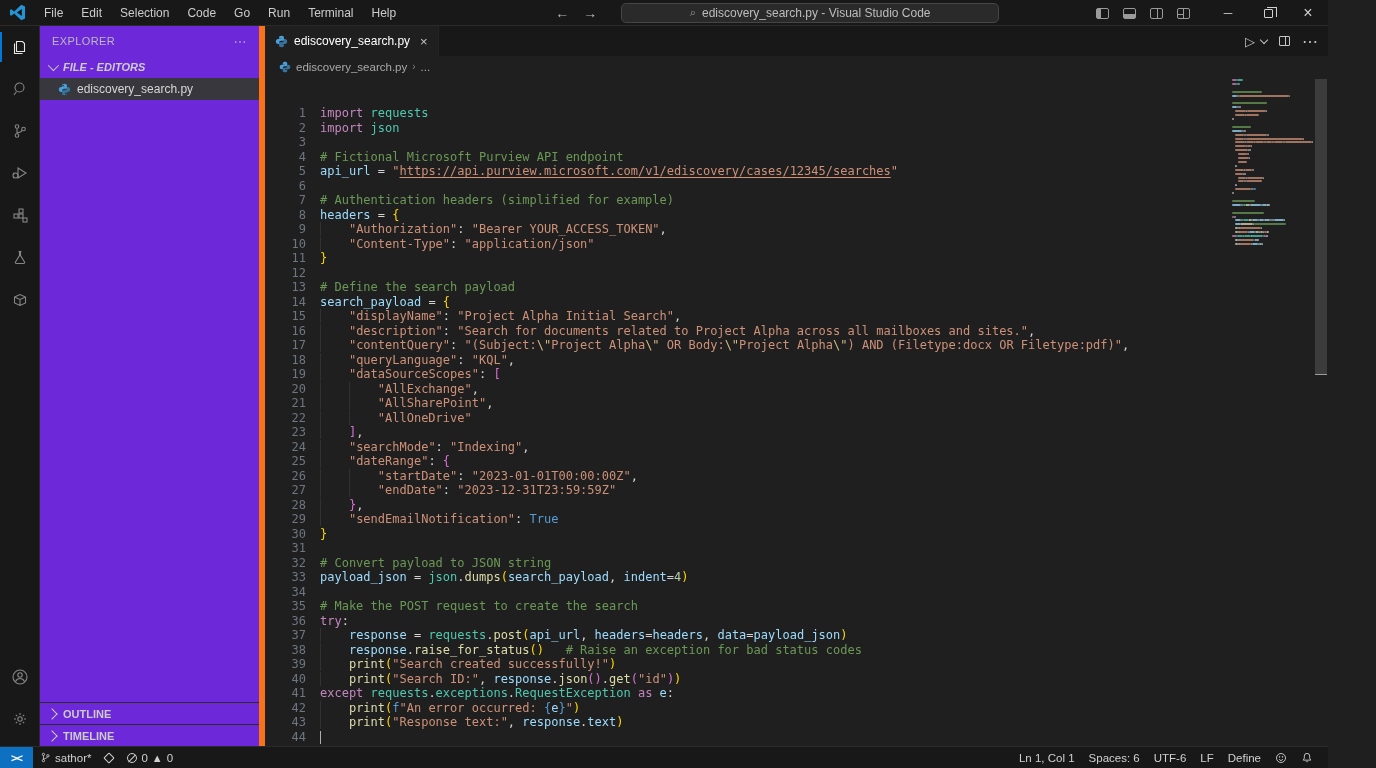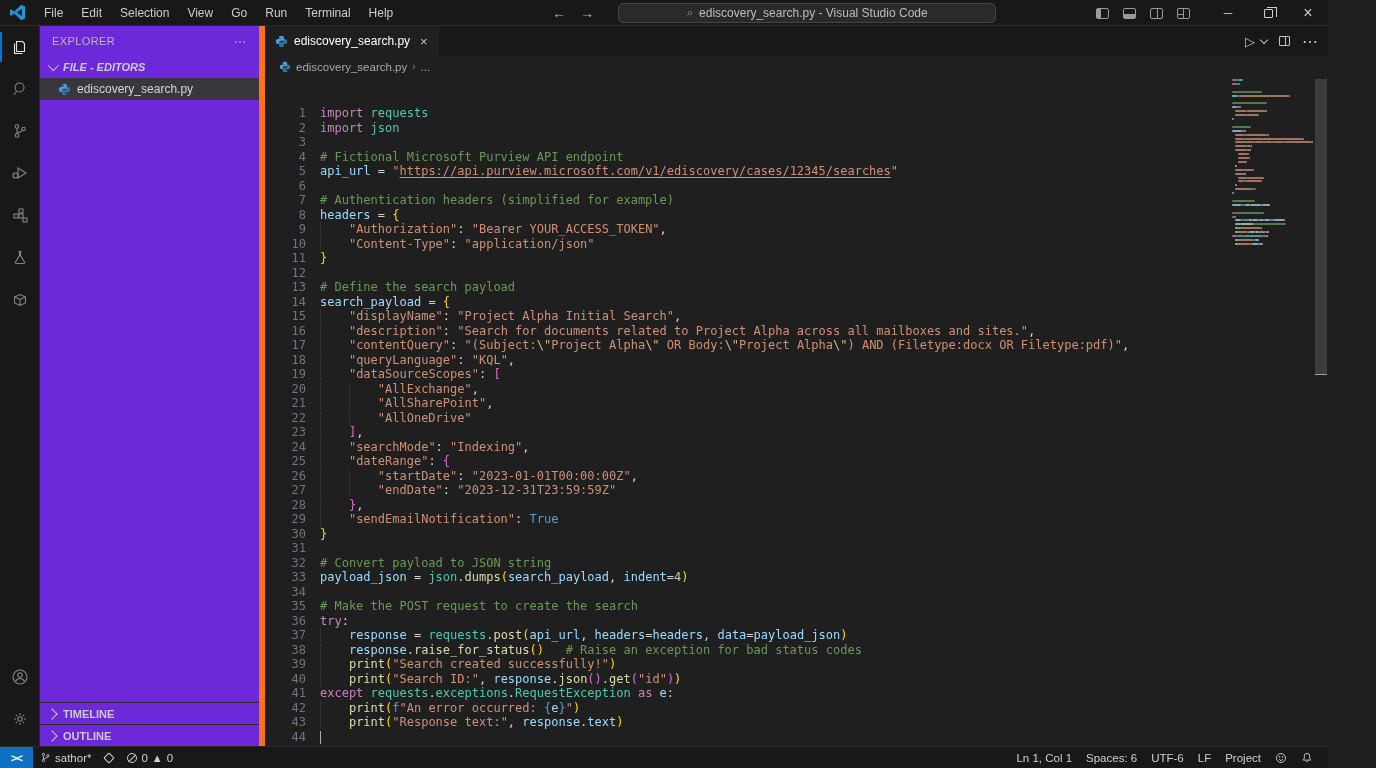--- a/index.html
+++ b/index.html
@@ -119,21 +119,21 @@
   <div class="titlebar">
     <span class="vscode-logo">
       <svg width="17" height="17" viewBox="0 0 16 16">
           <path fill="#2494d4" d="M11.6.8 4.8 7 2.2 5 .9 5.6v4.8l1.3.6L4.8 9l6.8 6.2 3.5-1.6V2.4L11.6.8zM12.1 4.6v6.8L7.4 8l4.7-3.4z"></path>
         </svg>
     </span>
     <div class="menubar">
       <span class="menu-item">File</span>
       <span class="menu-item">Edit</span>
       <span class="menu-item">Selection</span>
-      <span class="menu-item">View</span>
+      <span class="menu-item">Code</span>
       <span class="menu-item">Go</span>
       <span class="menu-item">Run</span>
       <span class="menu-item">Terminal</span>
       <span class="menu-item">Help</span>
     </div>
     <div class="nav-arrows">
       <span>←</span>
       <span>→</span>
     </div>
     <div class="command-center">
@@ -235,25 +235,25 @@
               <path d="M8 15c2 0 3-.9 3-2.1V11.5H7.8V11h4.6c1.5 0 2.6-1.1 2.6-3s-1.1-3-2.6-3H11v1.6C11 8 9.9 9 8.5 9H5v3.9C5 14.1 6 15 8 15z" fill="#36749f"></path>
               <circle cx="6.4" cy="2.9" r=".8" fill="#181818"></circle>
               <circle cx="9.6" cy="13.1" r=".8" fill="#181818"></circle>
             </svg>
         </span>
         <span>ediscovery_search.py</span>
       </div>
       <div class="sb-bottom">
         <div class="sb-panel">
           <span class="chev right"></span>
-          <span>TIMELINE</span>
+          <span>OUTLINE</span>
         </div>
         <div class="sb-panel">
           <span class="chev right"></span>
-          <span>OUTLINE</span>
+          <span>TIMELINE</span>
         </div>
       </div>
     </div>
 
     <div class="editor-col">
       <div class="tabbar">
         <div class="tab">
           <span style="display:flex;">
             <svg width="13" height="13" viewBox="0 0 16 16">
                 <path d="M8 1C6 1 5 1.9 5 3.1V4.5h3.2V5H3.6C2.1 5 1 6.1 1 8s1.1 3 2.6 3H5V9.4C5 8 6.1 7 7.5 7H11V3.1C11 1.9 10 1 8 1z" fill="#4a9fd8"></path>
@@ -473,21 +473,21 @@
       <span class="err-ic"></span>
       <span>0</span>
       <span class="warn-ic">▲</span>
       <span>0</span>
     </div>
     <div class="sb-right">
       <span class="sb-item">Ln 1, Col 1</span>
       <span class="sb-item">Spaces: 6</span>
       <span class="sb-item">UTF-6</span>
       <span class="sb-item">LF</span>
-      <span class="sb-item">Project</span>
+      <span class="sb-item">Define</span>
       <span class="sb-item">
         <svg width="12" height="12" viewBox="0 0 16 16" style="stroke:#d0d0d0;fill:none;stroke-width:1.2;">
             <circle cx="8" cy="8" r="6"></circle>
             <circle cx="6" cy="6.5" r=".5" fill="#d0d0d0"></circle>
             <circle cx="10" cy="6.5" r=".5" fill="#d0d0d0"></circle>
             <path d="M5.5 9.5c.7 1.2 1.5 1.8 2.5 1.8s1.8-.6 2.5-1.8"></path>
           </svg>
       </span>
       <span class="sb-item">
         <svg width="12" height="13" viewBox="0 0 16 16" style="stroke:#d0d0d0;fill:none;stroke-width:1.2;">

